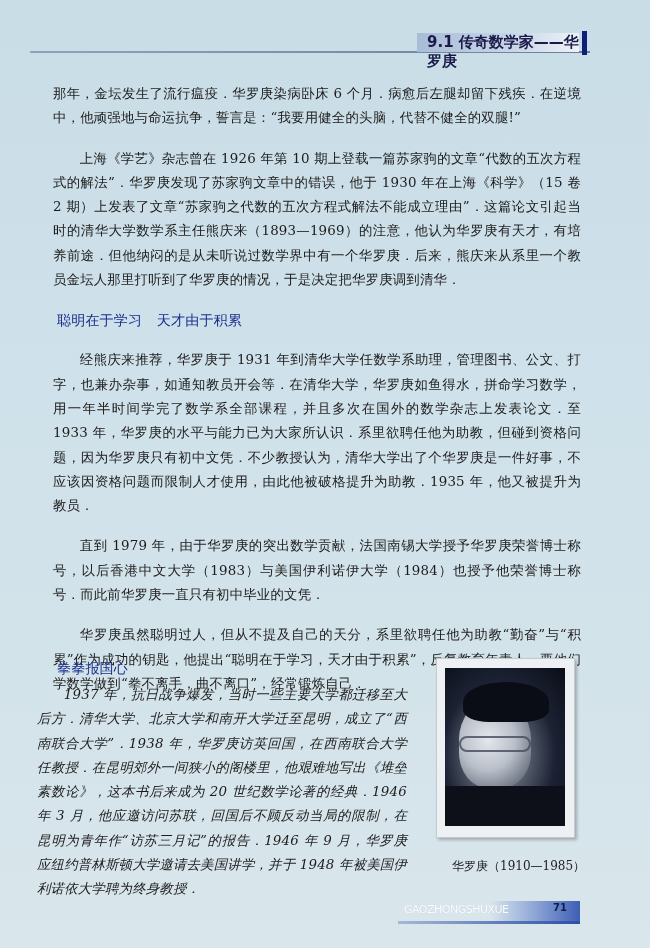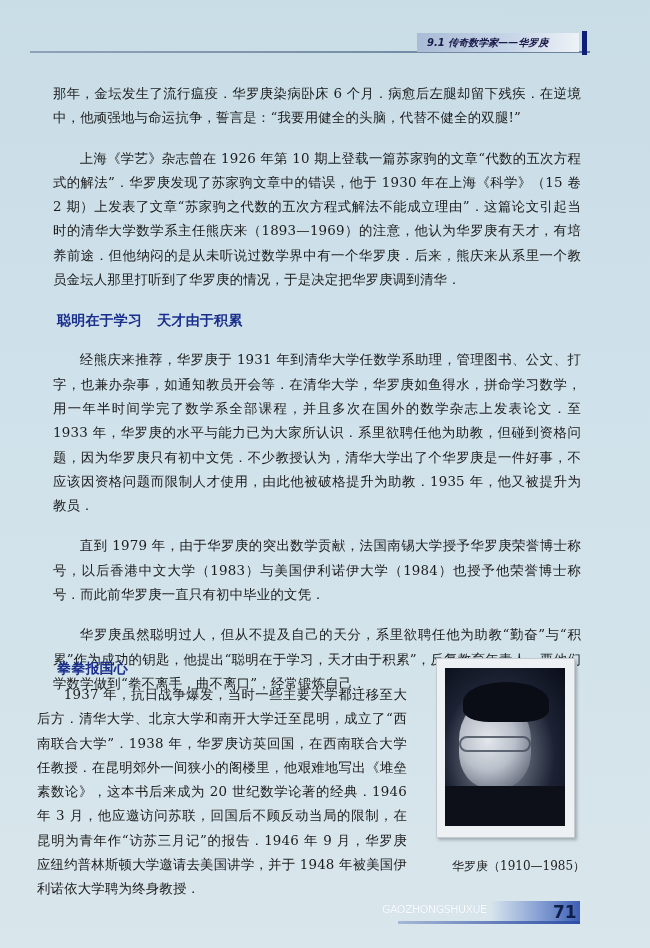--- a/index.html
+++ b/index.html
@@ -10,42 +10,42 @@
     color: #1c1c1c;
     position: relative;
   }
   .header-rule {
     position: absolute; left: 30px; top: 51px; width: 560px; height: 2px;
     background: linear-gradient(90deg, #8fa3b8 0%, #6a7f9c 100%);
   }
   .header-tag {
     position: absolute; left: 417px; top: 33px; width: 162px; height: 19px;
     background: linear-gradient(90deg, #a9bcd6 0%, #c8d6e8 60%, #eef2f7 100%);
-    font-family: "DejaVu Sans", sans-serif; font-style: italic; font-weight: bold;
-    font-size: 10px; color: #1b1b4a; line-height: 19px; padding-left: 10px; box-sizing: border-box;
+    font-family: "DejaVu Sans", sans-serif; font-weight: bold;
+    font-size: 15px; color: #1b1b4a; line-height: 19px; padding-left: 10px; box-sizing: border-box;
   }
   .header-bar {
     position: absolute; left: 582px; top: 31px; width: 5px; height: 24px; background: #0e1f7a;
   }
   .content {
     position: absolute; left: 37px; top: 66px; width: 560px;
     font-size: 13.4px; line-height: 24.3px; letter-spacing: 0.2px;
   }
   .content p { margin: 16px; text-indent: 2em; text-align: justify; }
   .content p.noindent { text-indent: 0; }
   .section-title {
-    font-family: "DejaVu Sans", sans-serif; font-weight: bold;
+    font-family: "DejaVu Sans", sans-serif; font-weight: normal;
     color: #1a2f8c; font-size: 14px; margin: 14px 0 3px 20px; line-height: 24px;
     word-spacing: 10px;
   }
   .section3 {
     position: absolute; left: 37px; top: 656px; width: 370px;
     font-size: 13.4px; line-height: 24.3px; letter-spacing: 0.2px;
   }
-  .section3 p { margin: 0; text-indent: 2em; text-align: justify; }
+  .section3 p { margin: 0; text-indent: 2em; text-align: justify; font-style: italic; }
   .section3 .section-title { margin-top: 0; }
   .photo-frame {
     position: absolute; left: 436px; top: 658px; width: 137px; height: 178px;
     background: #eef1f3; border: 1px solid #c3cbd1;
     box-shadow: 2px 2px 3px rgba(0,0,0,0.25);
   }
   .photo {
     position: absolute; left: 8px; top: 9px; width: 120px; height: 158px;
     background: radial-gradient(ellipse at 45% 55%, #9aa3b0 0%, #58606f 30%, #1c2233 60%, #0a0d18 100%);
     overflow: hidden;
@@ -64,35 +64,35 @@
     border: 2px solid #444b59; border-radius: 8px; box-sizing: border-box; opacity: 0.8;
   }
   .photo .body {
     position: absolute; left: 0; top: 118px; width: 120px; height: 40px; background: #0d1019;
   }
   .photo-caption {
     position: absolute; left: 452px; top: 858px; font-size: 12px; color: #222;
     font-family: "DejaVu Serif", serif;
   }
   .footer-text {
-    position: absolute; left: 382px; top: 903px; font-family: "DejaVu Sans", sans-serif;
+    position: absolute; left: 404px; top: 903px; font-family: "DejaVu Sans", sans-serif;
     font-size: 11px; color: #ffffff; letter-spacing: -0.5px;
     text-shadow: 0 0 1px #b7c6d6; opacity: 0.9;
   }
   .footer-bar {
     position: absolute; left: 490px; top: 901px; width: 90px; height: 20px;
     background: linear-gradient(90deg, rgba(150,170,210,0) 0%, #8ea6d6 50%, #3d5fb5 100%);
   }
   .footer-rule {
     position: absolute; left: 398px; top: 921px; width: 182px; height: 3px;
     background: linear-gradient(90deg, #a7b8d6 0%, #2d4ea6 100%);
   }
   .page-num {
     position: absolute; left: 553px; top: 902px; font-family: "DejaVu Sans", sans-serif;
-    font-weight: bold; font-size: 17px; color: #0f1f4a;
+    font-weight: bold; font-size: 10px; color: #0f1f4a;
   }
 </style>
 </head>
 <body>
 
 <div class="header-rule"></div>
 <div class="header-tag">9.1  传奇数学家——华罗庚</div>
 <div class="header-bar"></div>
 
 <div class="content">

